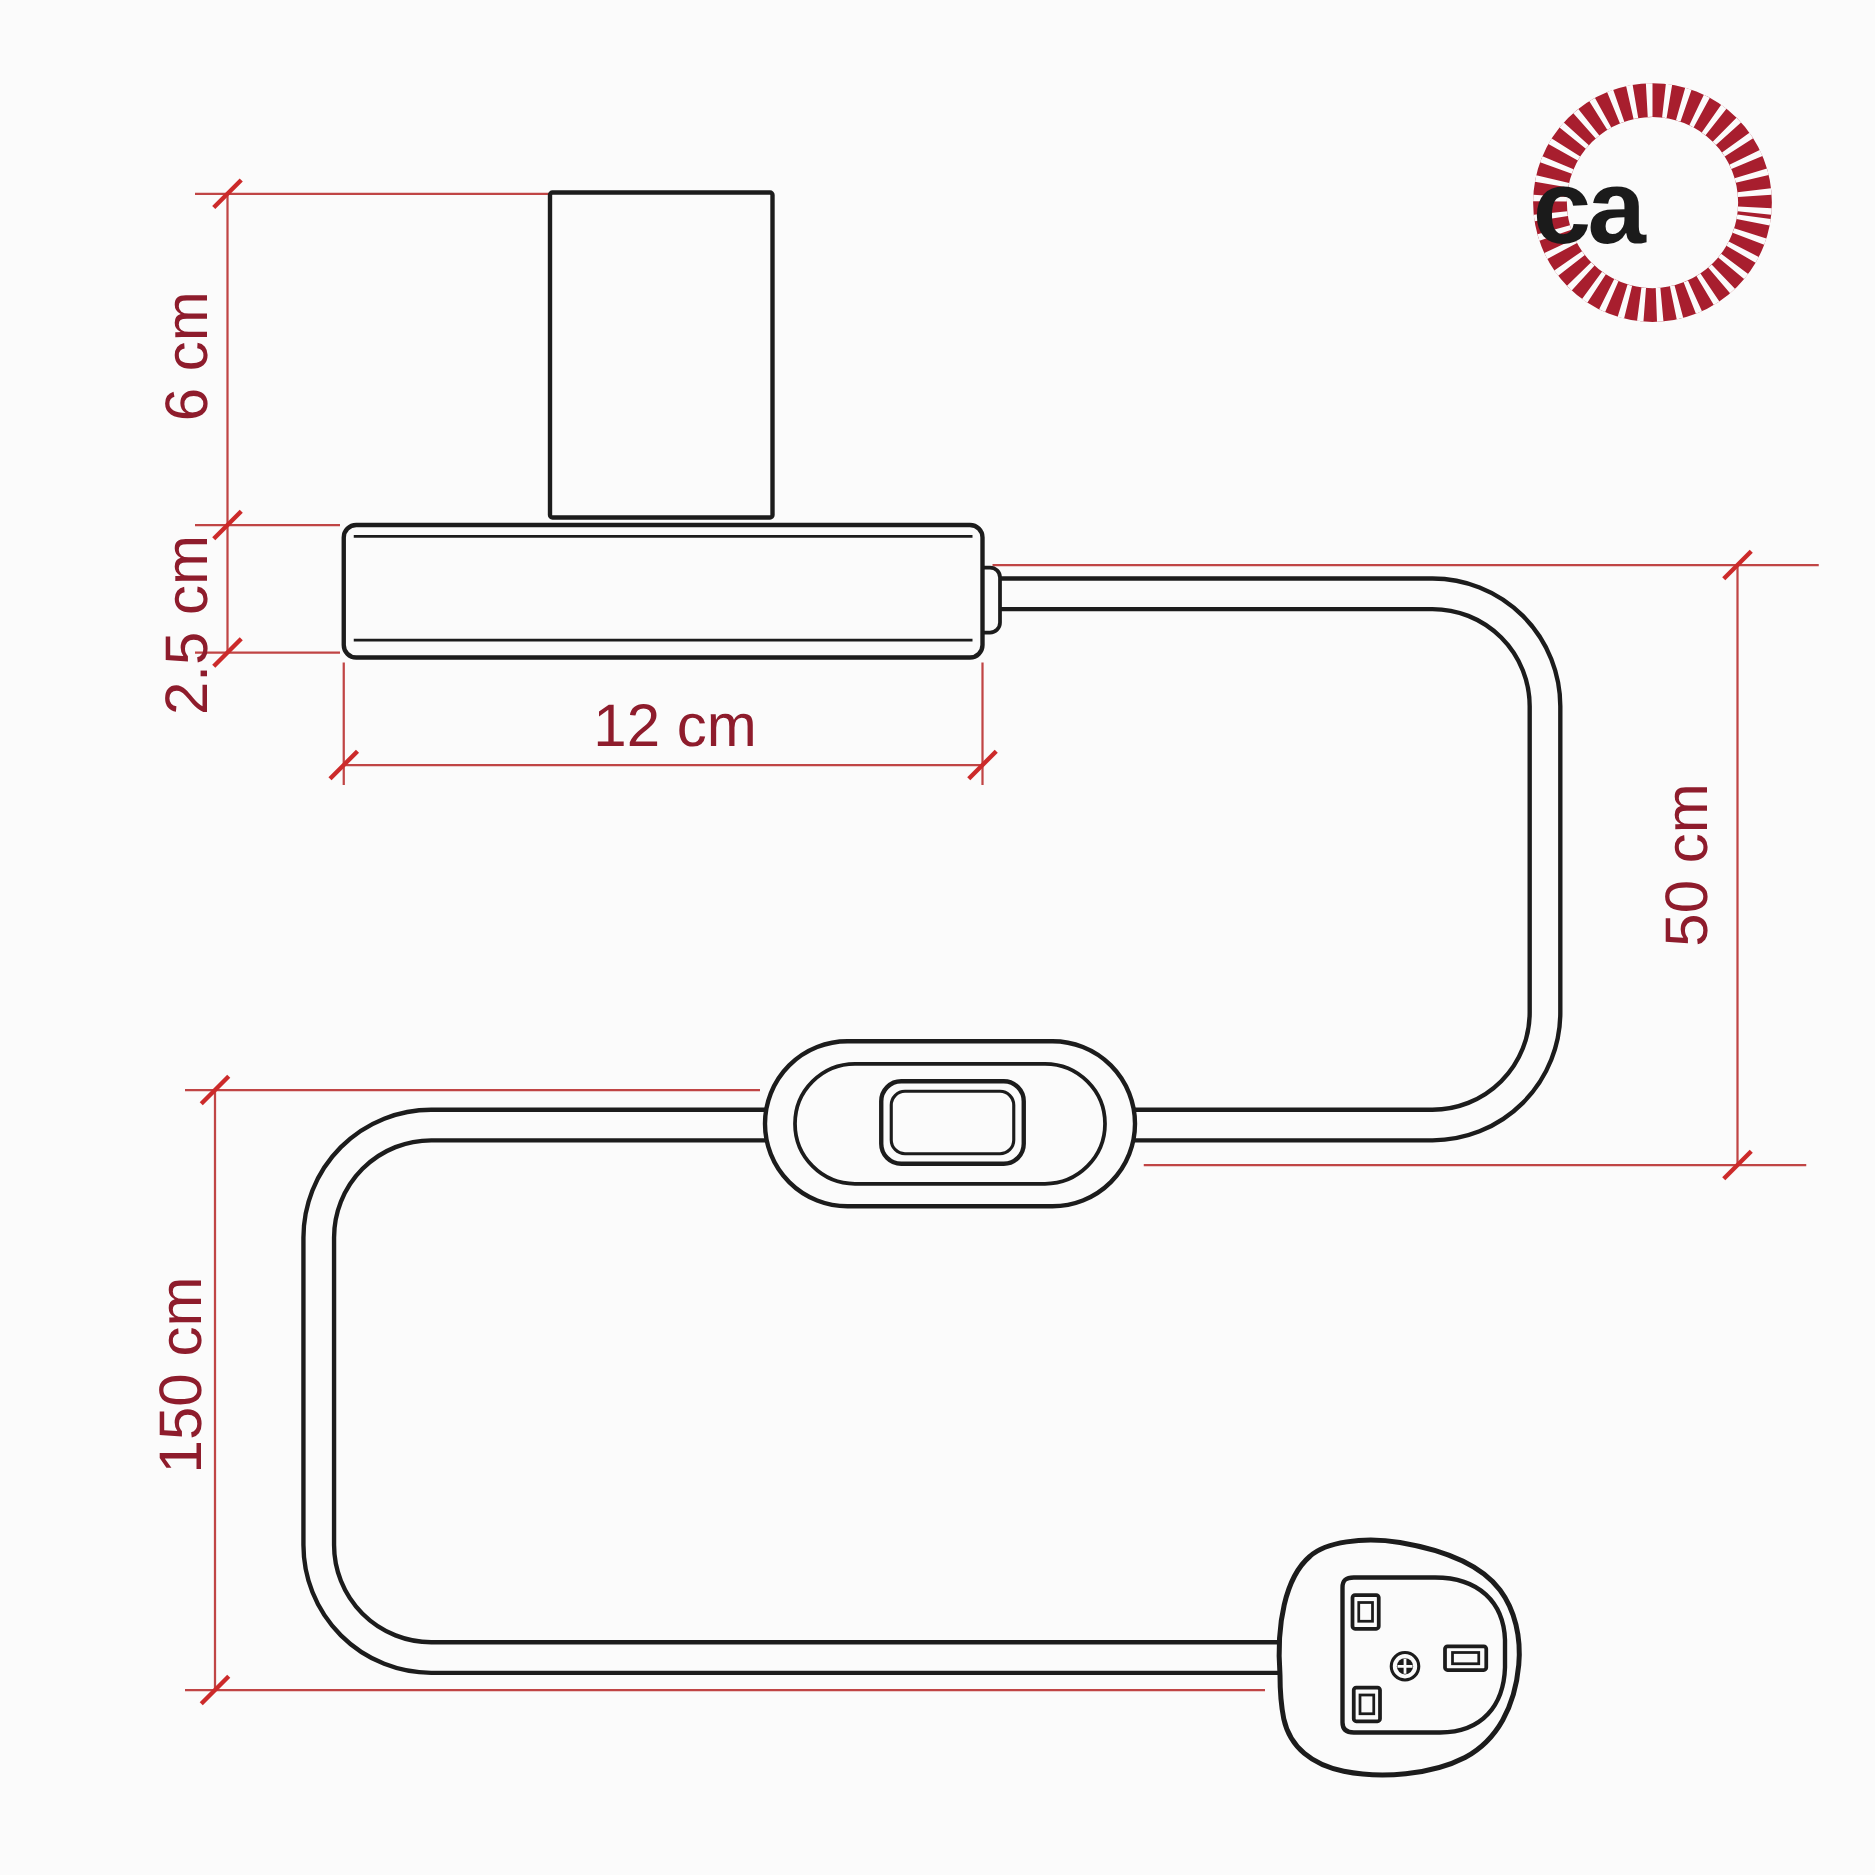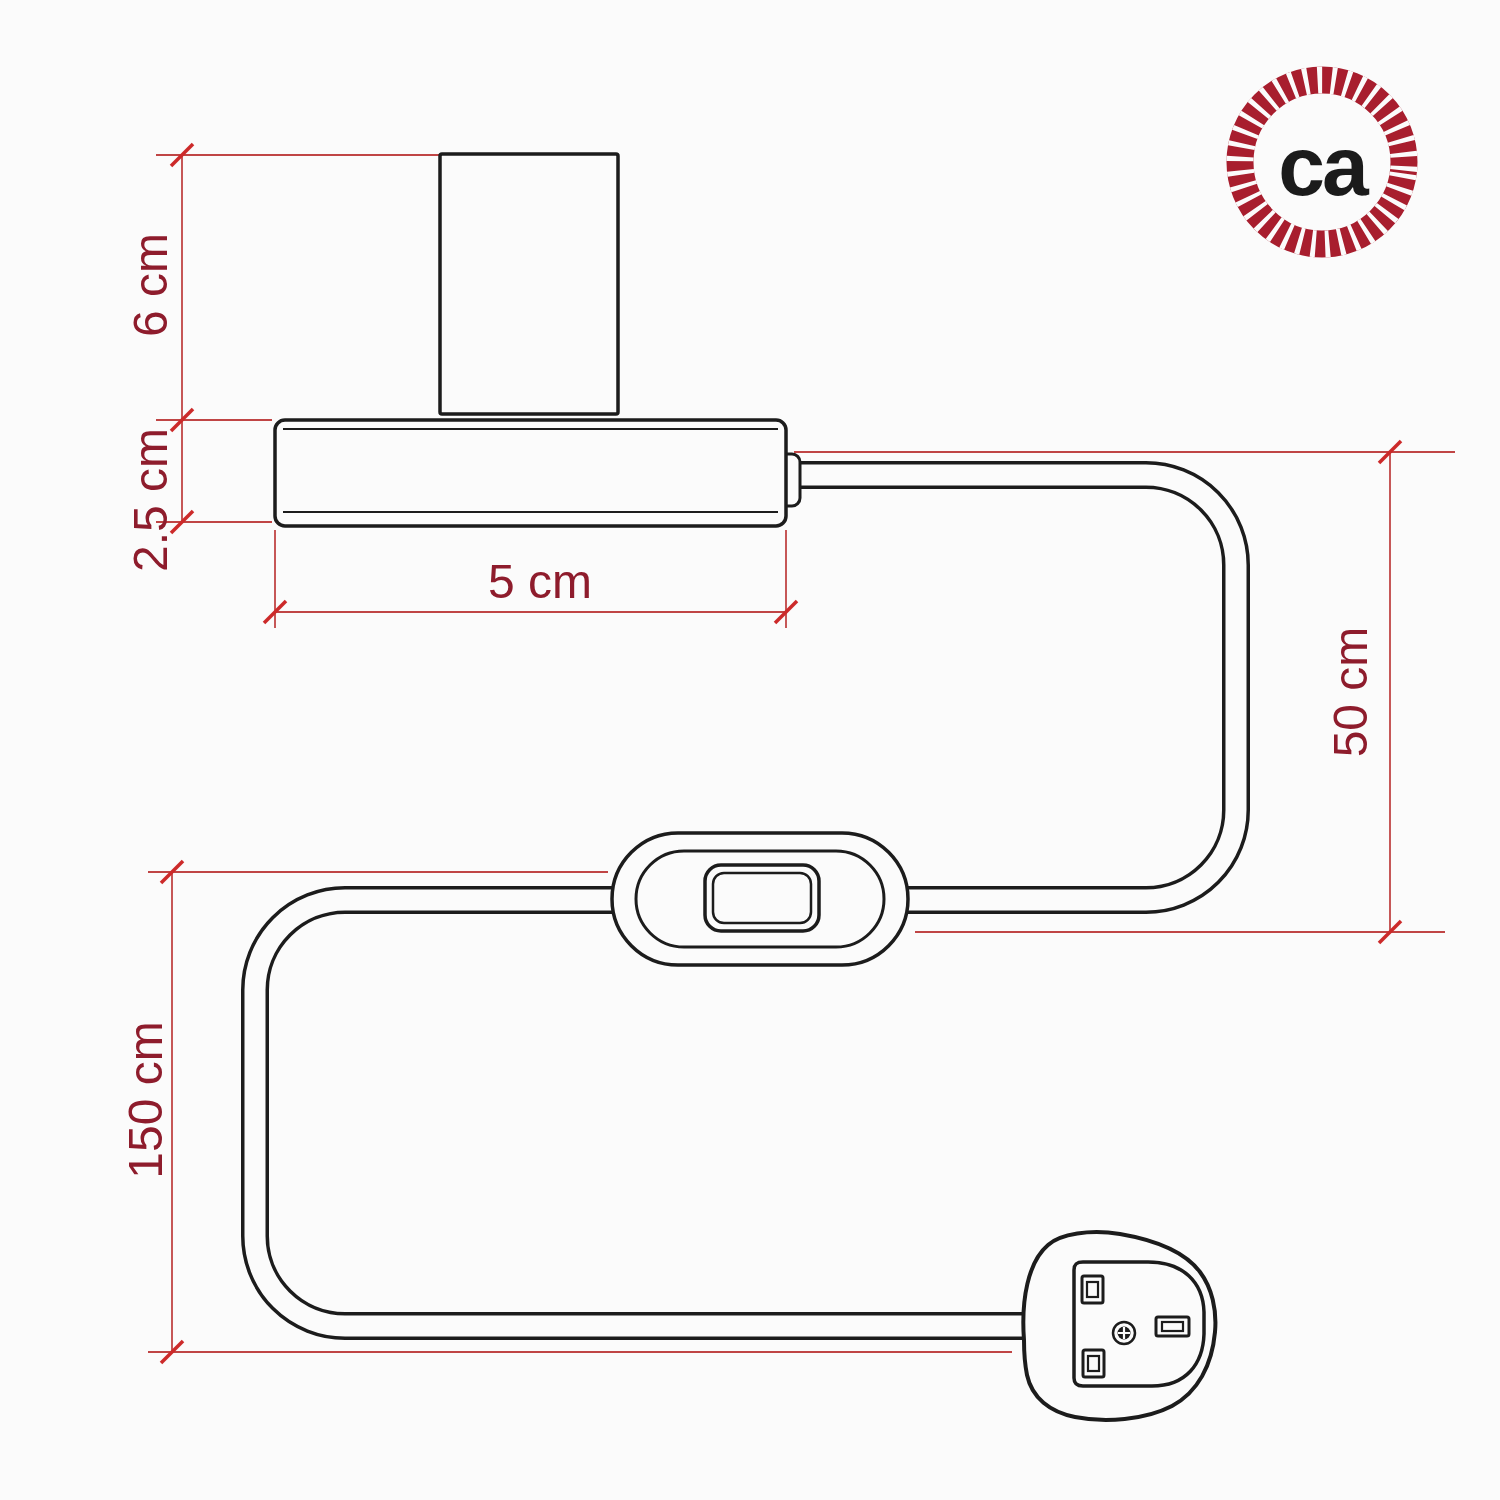--- a/index.html
+++ b/index.html
@@ -17,21 +17,21 @@
     font-family:"Liberation Sans",sans-serif;overflow:hidden;
   }
   .canvas svg{position:absolute;left:0;top:0;}
   .dim-label{
     position:absolute;font:400 48px "Liberation Sans",sans-serif;
     color:var(--label-text);white-space:nowrap;
     transform:translate(-50%,-50%);
   }
   .dim-label.rot{transform:translate(-50%,-50%) rotate(-90deg);}
   .logo-text{
-    position:absolute;left:1322px;top:166px;transform:translate(-50%,-50%);
+    position:absolute;left:1270px;top:166px;transform:translate(-50%,-50%);
     font:700 84px "Liberation Sans",sans-serif;color:var(--logo-text);
     letter-spacing:-3px;
   }
 </style>
 </head>
 <body>
 
 <div class="canvas">
 
   <svg width="1500" height="1500" viewBox="0 0 1500 1500">
@@ -123,21 +123,21 @@
     <g>
       <circle cx="1322" cy="162" r="82" fill="none" stroke="var(--logo-ring)" stroke-width="27"></circle>
       <circle cx="1322" cy="162" r="82" fill="none" stroke="var(--background)" stroke-width="27" stroke-dasharray="4.5 9.2" transform="rotate(8 1322 162)"></circle>
     </g>
   </svg>
 
   <div class="dim-label rot" style="left:150px;top:285px">6 cm</div>
 
   <div class="dim-label rot" style="left:150px;top:500px">2.5 cm</div>
 
-  <div class="dim-label" style="left:540px;top:581px">5 cm</div>
+  <div class="dim-label" style="left:540px;top:581px">12 cm</div>
 
   <div class="dim-label rot" style="left:1350px;top:692px">50 cm</div>
 
   <div class="dim-label rot" style="left:145px;top:1100px">150 cm</div>
 
   <div class="logo-text">ca</div>
 
 </div>
 
 </body></html>

